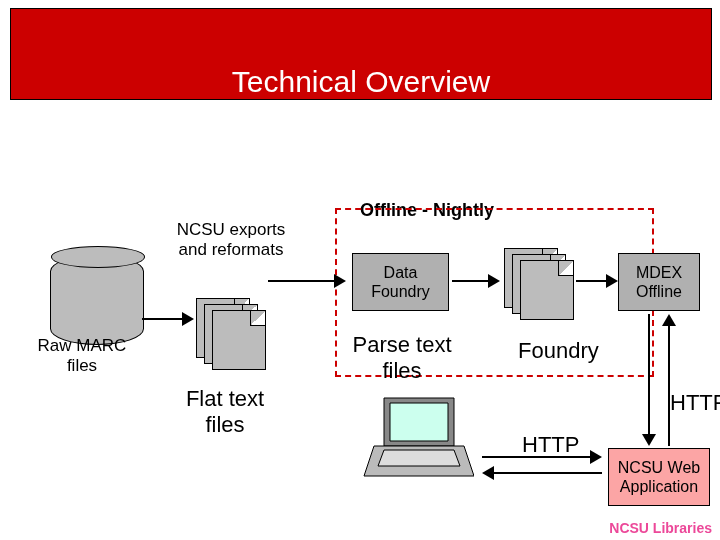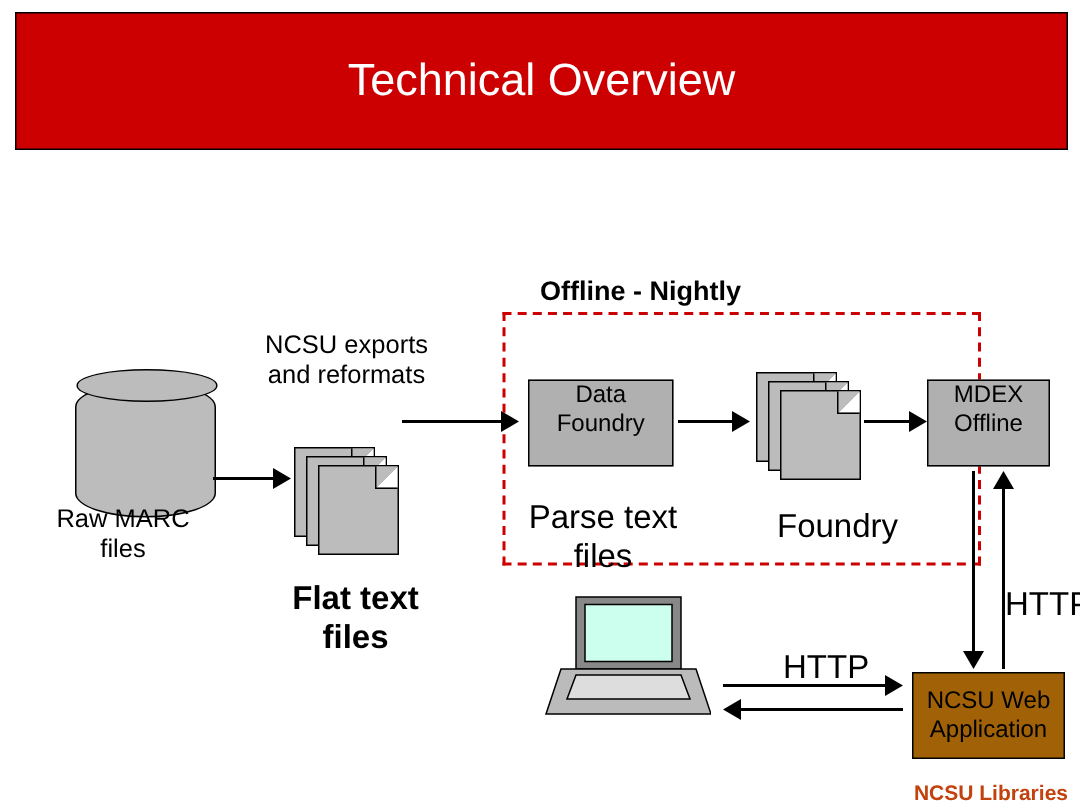--- a/index.html
+++ b/index.html
@@ -1,31 +1,31 @@
 <!DOCTYPE html>
 <html><head>
 <meta charset="utf-8">
 <style>
   html,body{margin:0;padding:0;width:720px;height:540px;background:#fff;font-family:Arial,Helvetica,sans-serif;color:#000;}
-  .red-banner{position:absolute;left:10px;top:8px;width:700px;height:90px;background:#c00;border:1px solid #000;display:flex;align-items:center;justify-content:center;}
+  .red-banner{position:absolute;left:10px;top:8px;width:700px;height:90px;background:#c00;border:1px solid #000;display:flex;align-items:flex-end;justify-content:center;}
   .title{font-size:30px;color:#fff;font-family:Arial,Helvetica,sans-serif;}
-  .sect-label{font-weight:bold;font-size:18px;}
-  .comp-box{border:1px solid #000;background:#b0b0b0;display:flex;align-items:flex-start;justify-content:center;text-align:center;font-size:16px;line-height:1.2;}
-  .white-box{border:1px solid #000;background:#a16207;display:flex;align-items:center;justify-content:center;text-align:center;font-size:16px;line-height:1.2;}
+  .sect-label{font-weight:bold;font-size:18px;margin-top:16px;}
+  .comp-box{border:1px solid #000;background:#b0b0b0;display:flex;align-items:center;justify-content:center;text-align:center;font-size:16px;line-height:1.2;}
+  .white-box{border:1px solid #000;background:#fca5a5;display:flex;align-items:center;justify-content:center;text-align:center;font-size:16px;line-height:1.2;}
   .label{font-size:22px;text-align:center;line-height:1.2;}
   .offline-box{position:absolute;border:2px dashed #c00;}
   .cylinder{position:absolute;border:1px solid #000;background:#bcbcbc;border-radius:50%/18%;}
   .cyl-top{position:absolute;width:100%;height:22%;top:-11%;left:0;border:1px solid #000;background:#bcbcbc;border-radius:50%;}
   .doc-stack{position:absolute;}
   .doc{position:absolute;border:1px solid #000;background:#bcbcbc;}
   .doc:before{content:"";position:absolute;top:0;right:0;width:14px;height:14px;background:linear-gradient(135deg,#bcbcbc 0 50%,#fff 50% 100%);border-left:1px solid #000;border-bottom:1px solid #000;}
   .laptop{position:absolute;}
   .arrow-line{position:absolute;background:#000;}
   .arrow-head{position:absolute;width:0;height:0;}
-  .footer{position:absolute;right:8px;bottom:4px;font-weight:bold;font-size:14px;color:#c2410c;}
+  .footer{position:absolute;right:8px;bottom:4px;font-weight:bold;font-size:14px;color:#ec4899;}
 </style>
 </head>
 <body>
 
 <div class="red-banner">
   <div class="title">Technical Overview</div>
 </div>
 
 <div class="sect-label" style="position:absolute;left:360px;top:184px;">Offline - Nightly</div>
 <div class="offline-box" style="left:335px;top:208px;width:315px;height:165px;"></div>
@@ -37,21 +37,21 @@
 <div class="label" style="position:absolute;left:32px;top:336px;width:100px;font-size:17px;">Raw MARC files</div>
 
 <div class="arrow-line" style="left:142px;top:318px;width:40px;height:2px;"></div>
 <div class="arrow-head" style="left:182px;top:312px;border-left:12px solid #000;border-top:7px solid transparent;border-bottom:7px solid transparent;"></div>
 
 <div class="doc-stack" style="left:196px;top:298px;width:70px;height:72px;">
   <div class="doc" style="left:0;top:0;width:52px;height:58px;"></div>
   <div class="doc" style="left:8px;top:6px;width:52px;height:58px;"></div>
   <div class="doc" style="left:16px;top:12px;width:52px;height:58px;"></div>
 </div>
-<div class="label" style="position:absolute;left:192px;top:386px;width:90px;font-weight:bold;">Flat text files</div>
+<div class="label" style="position:absolute;left:180px;top:386px;width:90px;">Flat text files</div>
 
 <div class="arrow-line" style="left:268px;top:280px;width:66px;height:2px;"></div>
 <div class="arrow-head" style="left:334px;top:274px;border-left:12px solid #000;border-top:7px solid transparent;border-bottom:7px solid transparent;"></div>
 
 <div class="comp-box" style="position:absolute;left:352px;top:253px;width:95px;height:56px;">
   <span>Data Foundry</span>
 </div>
 <div class="label" style="position:absolute;left:352px;top:332px;width:100px;">Parse text files</div>
 
 <div class="arrow-line" style="left:452px;top:280px;width:36px;height:2px;"></div>

